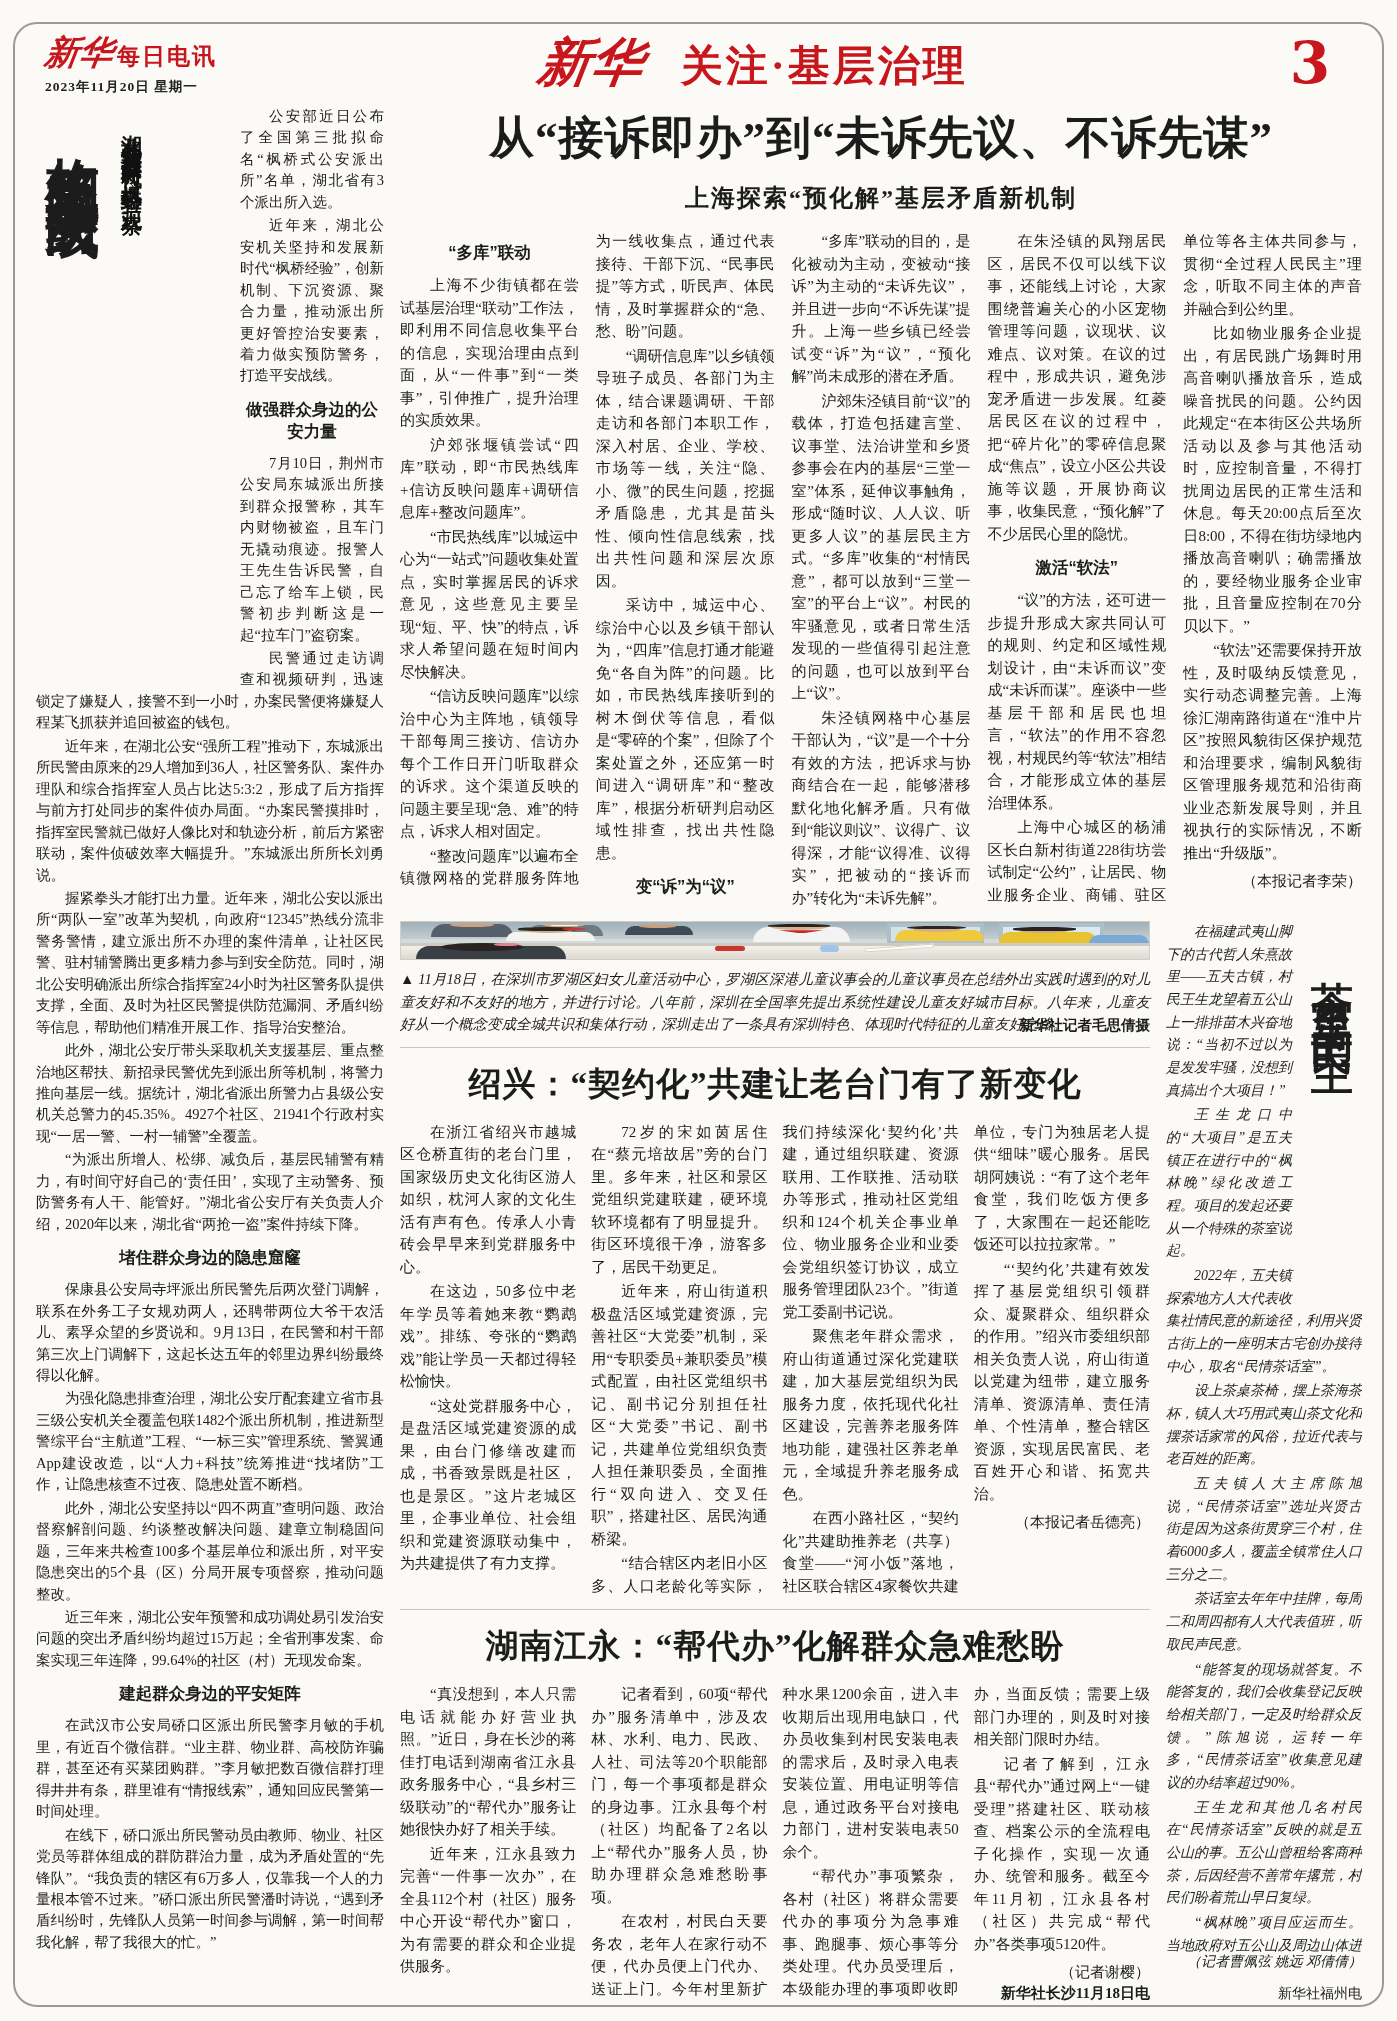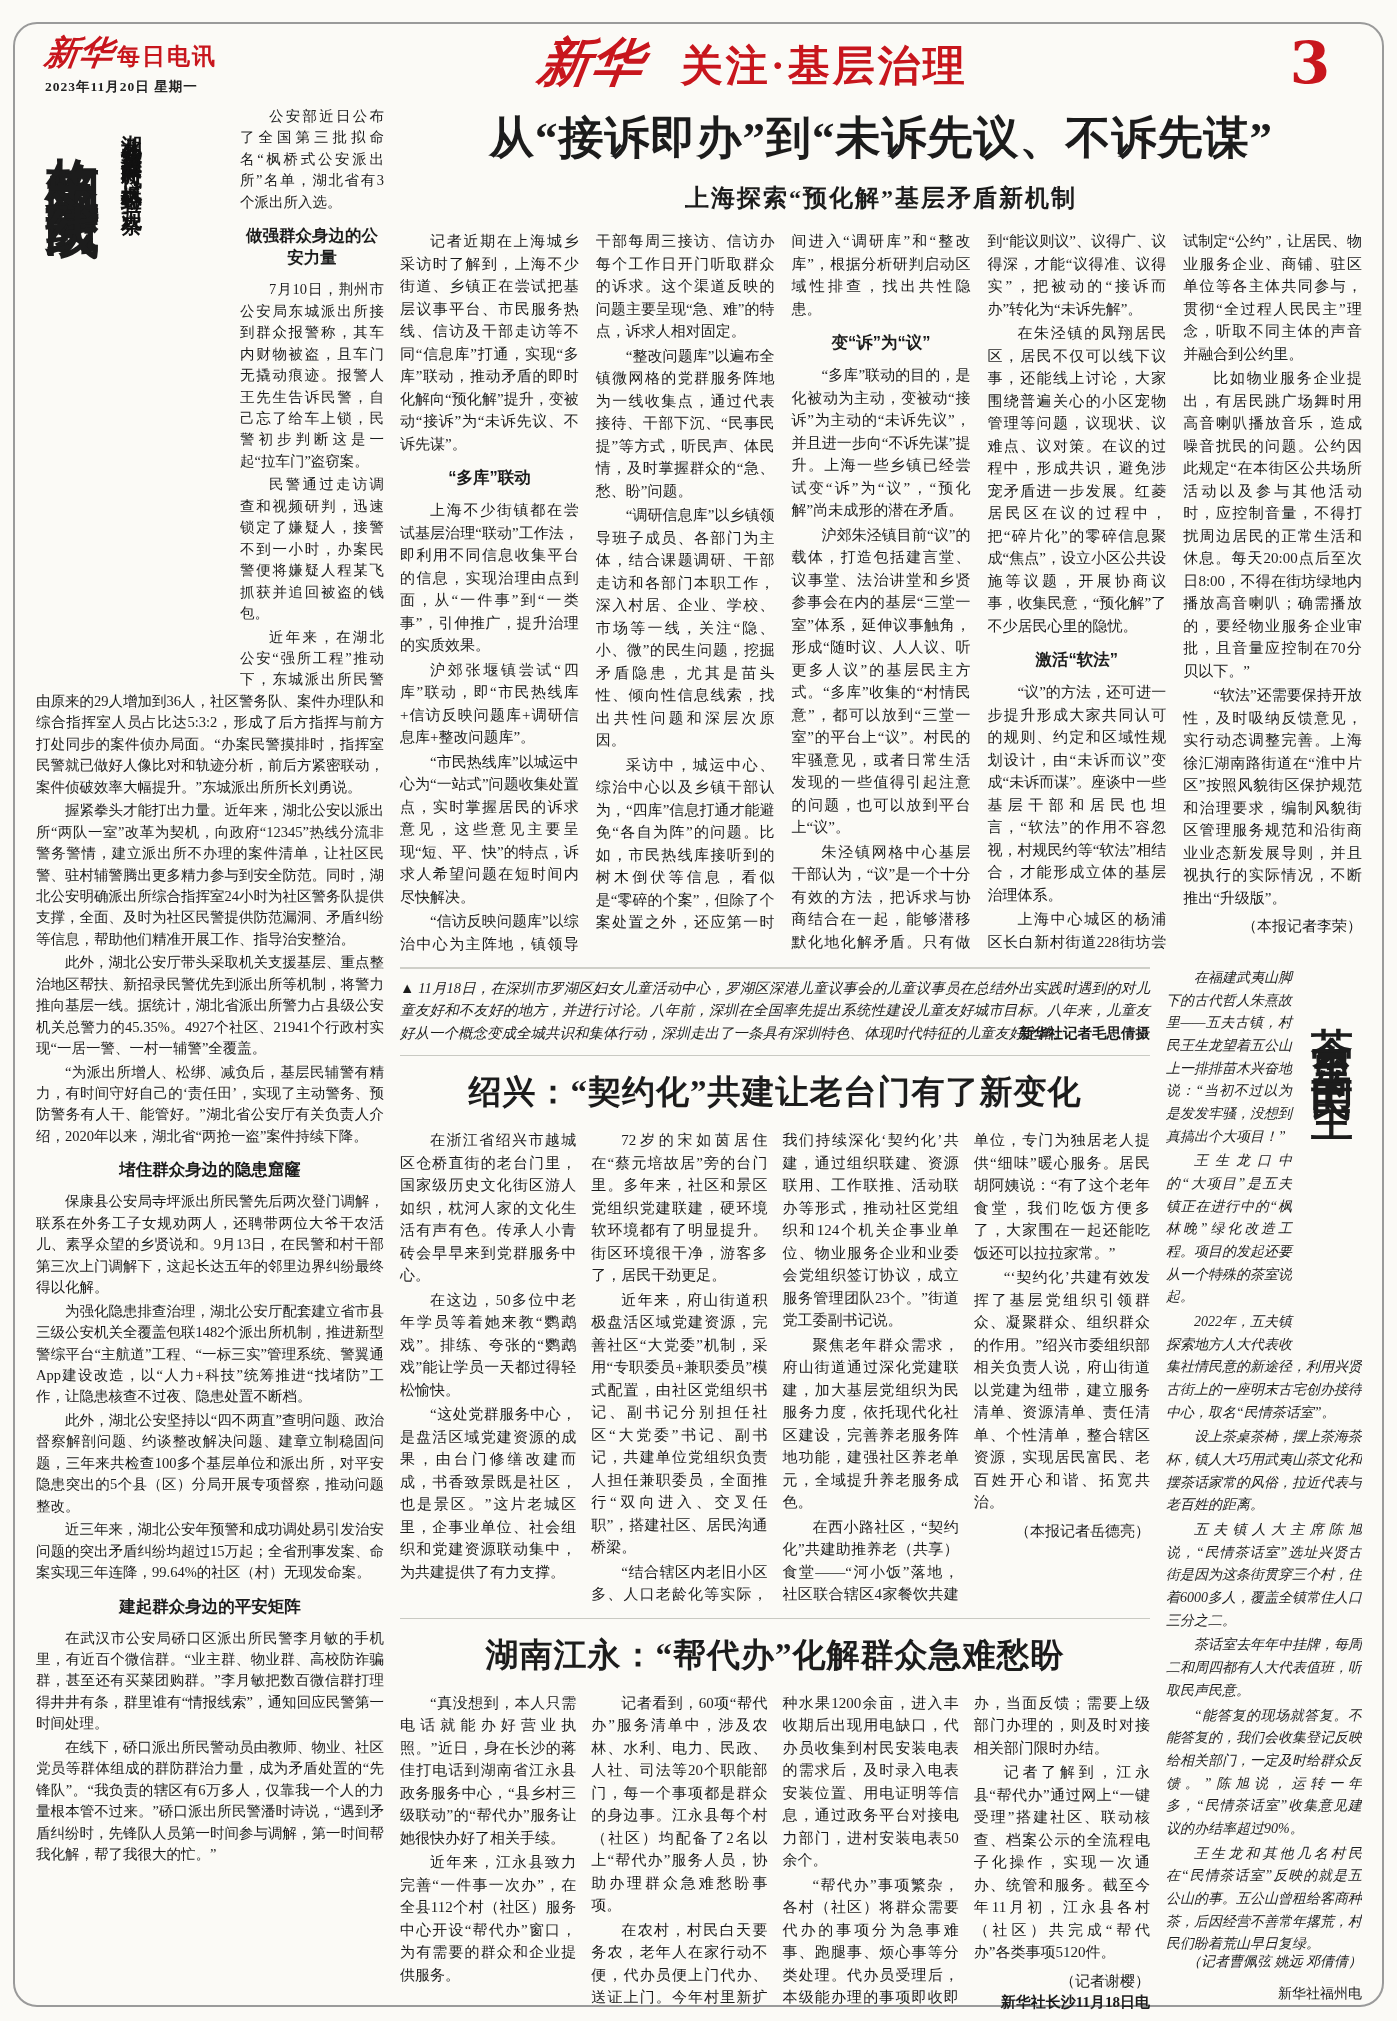--- a/index.html
+++ b/index.html
@@ -84,20 +84,21 @@
   <div class="page-num red" style="color: rgb(200, 22, 29);">3</div>
 </div>
 
 <div class="left-article">
   <div class="left-body">
     <div class="va-wrap">
       <div class="va-main">构筑坚实的平安防线</div>
       <div class="va-sub">湖北公安坚持和发展新时代“枫桥经验”观察</div>
     </div>
   <div class="para">公安部近日公布了全国第三批拟命名“枫桥式公安派出所”名单，湖北省有3个派出所入选。</div>
+      <div class="para">近年来，湖北公安机关坚持和发展新时代“枫桥经验”，创新机制、下沉资源、聚合力量，推动派出所更好管控治安要素，着力做实预防警务，打造平安战线。</div>
       <div class="subhead">做强群众身边的公安力量</div>
       <div class="para">7月10日，荆州市公安局东城派出所接到群众报警称，其车内财物被盗，且车门无撬动痕迹。报警人王先生告诉民警，自己忘了给车上锁，民警初步判断这是一起“拉车门”盗窃案。</div>
       <div class="para">民警通过走访调查和视频研判，迅速锁定了嫌疑人，接警不到一小时，办案民警便将嫌疑人程某飞抓获并追回被盗的钱包。</div>
       <div class="para">近年来，在湖北公安“强所工程”推动下，东城派出所民警由原来的29人增加到36人，社区警务队、案件办理队和综合指挥室人员占比达5:3:2，形成了后方指挥与前方打处同步的案件侦办局面。“办案民警摸排时，指挥室民警就已做好人像比对和轨迹分析，前后方紧密联动，案件侦破效率大幅提升。”东城派出所所长刘勇说。</div>
       <div class="para">握紧拳头才能打出力量。近年来，湖北公安以派出所“两队一室”改革为契机，向政府“12345”热线分流非警务警情，建立派出所不办理的案件清单，让社区民警、驻村辅警腾出更多精力参与到安全防范。同时，湖北公安明确派出所综合指挥室24小时为社区警务队提供支撑，全面、及时为社区民警提供防范漏洞、矛盾纠纷等信息，帮助他们精准开展工作、指导治安整治。</div>
       <div class="para">此外，湖北公安厅带头采取机关支援基层、重点整治地区帮扶、新招录民警优先到派出所等机制，将警力推向基层一线。据统计，湖北省派出所警力占县级公安机关总警力的45.35%。4927个社区、21941个行政村实现“一居一警、一村一辅警”全覆盖。</div>
       <div class="para">“为派出所增人、松绑、减负后，基层民辅警有精力，有时间守好自己的‘责任田’，实现了主动警务、预防警务有人干、能管好。”湖北省公安厅有关负责人介绍，2020年以来，湖北省“两抢一盗”案件持续下降。</div>
       <div class="subhead">堵住群众身边的隐患窟窿</div>
       <div class="para">保康县公安局寺坪派出所民警先后两次登门调解，联系在外务工子女规劝两人，还聘带两位大爷干农活儿、素孚众望的乡贤说和。9月13日，在民警和村干部第三次上门调解下，这起长达五年的邻里边界纠纷最终得以化解。</div>
       <div class="para">为强化隐患排查治理，湖北公安厅配套建立省市县三级公安机关全覆盖包联1482个派出所机制，推进新型警综平台“主航道”工程、“一标三实”管理系统、警翼通App建设改造，以“人力+科技”统筹推进“找堵防”工作，让隐患核查不过夜、隐患处置不断档。</div>
@@ -108,21 +109,20 @@
       <div class="para">在线下，硚口派出所民警动员由教师、物业、社区党员等群体组成的群防群治力量，成为矛盾处置的“先锋队”。“我负责的辖区有6万多人，仅靠我一个人的力量根本管不过来。”硚口派出所民警潘时诗说，“遇到矛盾纠纷时，先锋队人员第一时间参与调解，第一时间帮我化解，帮了我很大的忙。”</div>
     </div>
 </div>
 
 <div class="right-region">
 
   <div class="main-article">
     <div class="main-headline">从“接诉即办”到“未诉先议、不诉先谋”</div>
     <div class="main-subtitle">上海探索“预化解”基层矛盾新机制</div>
     <div class="main-body">
-        <div class="para">记者近期在上海城乡采访时了解到，上海不少街道、乡镇正在尝试把基层议事平台、市民服务热线、信访及干部走访等不同“信息库”打通，实现“多库”联动，推动矛盾的即时化解向“预化解”提升，变被动“接诉”为“未诉先议、不诉先谋”。</div>
         <div class="subhead">“多库”联动</div>
         <div class="para">上海不少街镇都在尝试基层治理“联动”工作法，即利用不同信息收集平台的信息，实现治理由点到面，从“一件事”到“一类事”，引伸推广，提升治理的实质效果。</div>
         <div class="para">沪郊张堰镇尝试“四库”联动，即“市民热线库+信访反映问题库+调研信息库+整改问题库”。</div>
         <div class="para">“市民热线库”以城运中心为“一站式”问题收集处置点，实时掌握居民的诉求意见，这些意见主要呈现“短、平、快”的特点，诉求人希望问题在短时间内尽快解决。</div>
         <div class="para">“信访反映问题库”以综治中心为主阵地，镇领导干部每周三接访、信访办每个工作日开门听取群众的诉求。这个渠道反映的问题主要呈现“急、难”的特点，诉求人相对固定。</div>
         <div class="para">“整改问题库”以遍布全镇微网格的党群服务阵地为一线收集点，通过代表接待、干部下沉、“民事民提”等方式，听民声、体民情，及时掌握群众的“急、愁、盼”问题。</div>
         <div class="para">“调研信息库”以乡镇领导班子成员、各部门为主体，结合课题调研、干部走访和各部门本职工作，深入村居、企业、学校、市场等一线，关注“隐、小、微”的民生问题，挖掘矛盾隐患，尤其是苗头性、倾向性信息线索，找出共性问题和深层次原因。</div>
         <div class="para">采访中，城运中心、综治中心以及乡镇干部认为，“四库”信息打通才能避免“各自为阵”的问题。比如，市民热线库接听到的树木倒伏等信息，看似是“零碎的个案”，但除了个案处置之外，还应第一时间进入“调研库”和“整改库”，根据分析研判启动区域性排查，找出共性隐患。</div>
         <div class="subhead">变“诉”为“议”</div>
         <div class="para">“多库”联动的目的，是化被动为主动，变被动“接诉”为主动的“未诉先议”，并且进一步向“不诉先谋”提升。上海一些乡镇已经尝试变“诉”为“议”，“预化解”尚未成形的潜在矛盾。</div>

